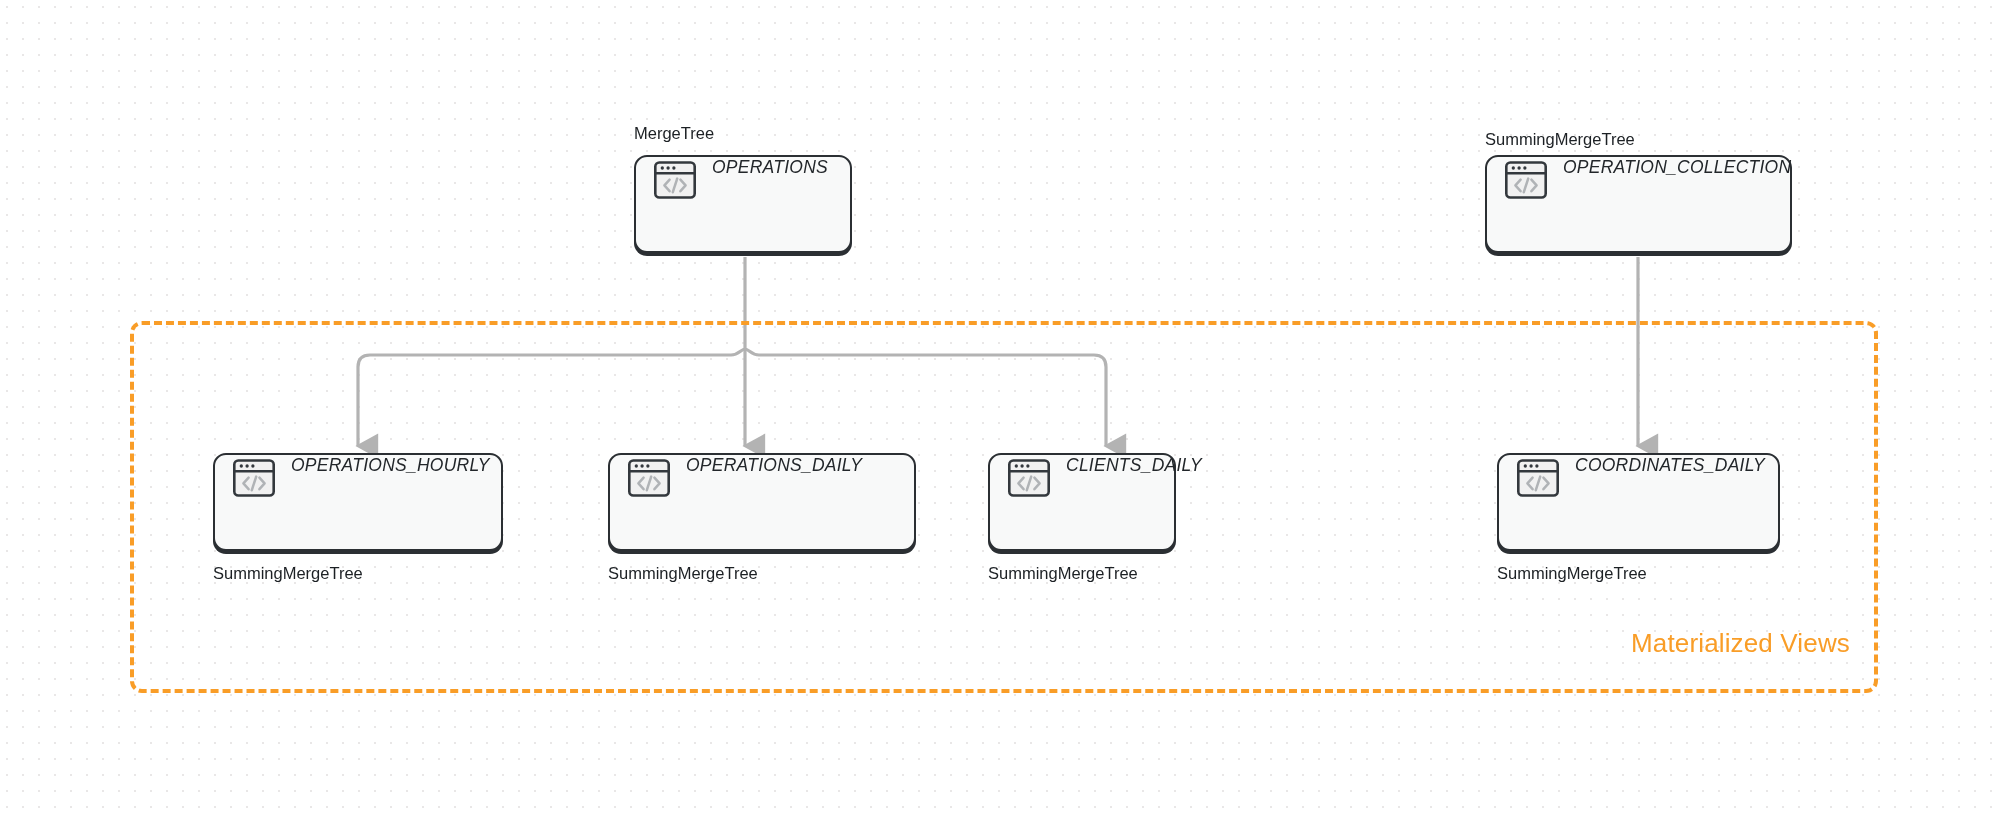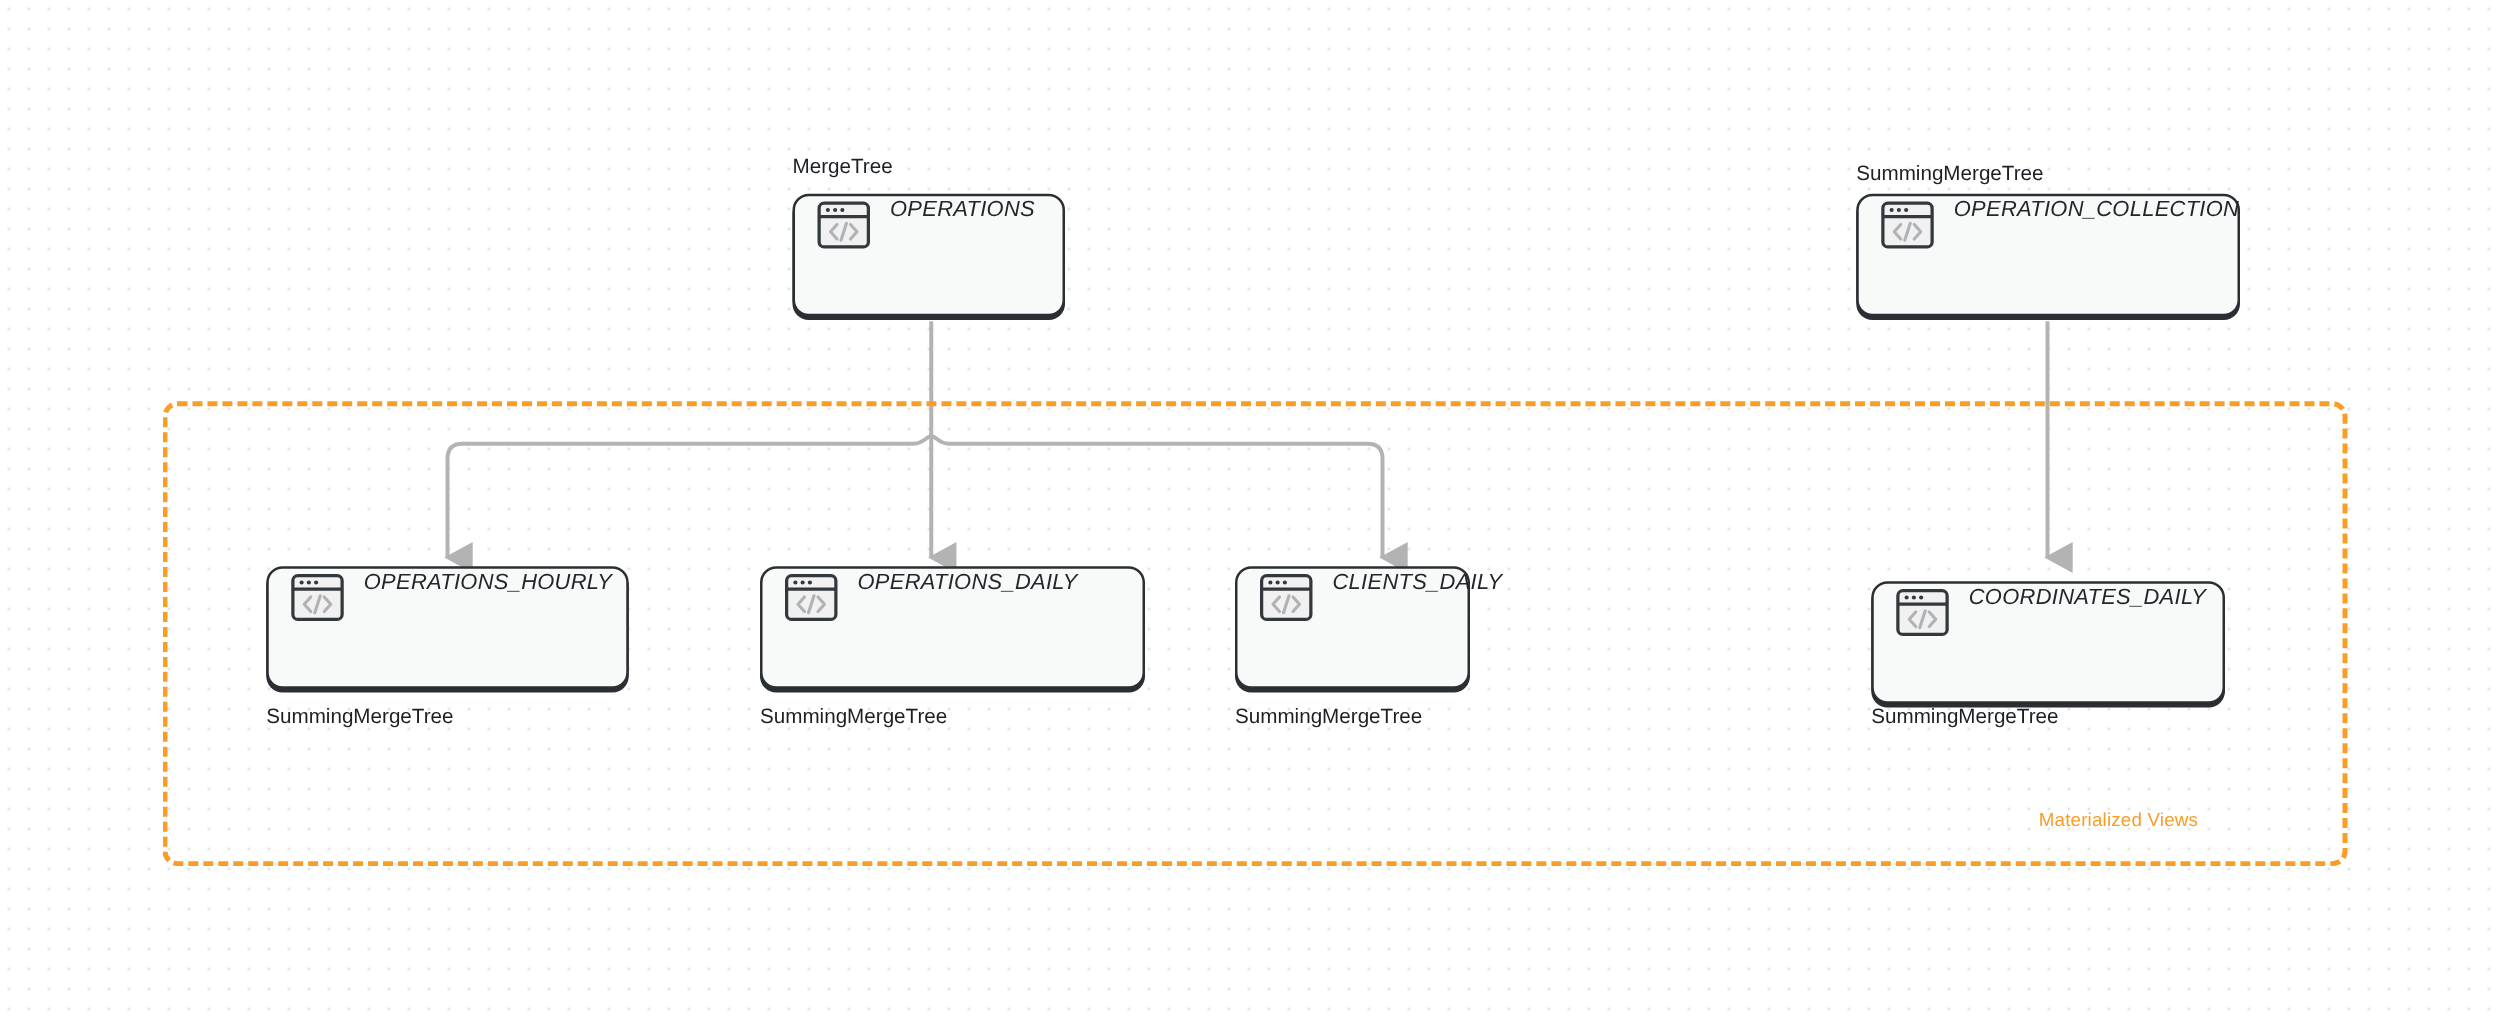--- a/index.html
+++ b/index.html
@@ -37,25 +37,24 @@
   .group-box {
     position: absolute;
     box-sizing: border-box;
     border: 4px dashed #f99d27;
     border-radius: 12px;
     background: transparent;
   }
   .group-label {
     position: absolute;
     color: #f99d27;
-    font-size: 15px;
+    font-size: 26px;
     font-family: "Liberation Sans", sans-serif;
     letter-spacing: 0.15px;
     white-space: nowrap;
-    margin-top: 20px;
   }
 
   
   .node {
     position: absolute;
     box-sizing: border-box;
     background: #f8f9f9;
     border: 2.6px solid #2b2f33;
     border-radius: 13px;
     box-shadow: 0 3px 0 0 #2b2f33;
@@ -192,21 +191,21 @@
         <circle cx="21.9" cy="11" r="1.65" fill="#33383d"></circle>
         <path d="M17.6,22.6 L12.4,28.4 L17.6,34.2" fill="none" stroke="#b0b3b6" stroke-width="2.5" stroke-linecap="round" stroke-linejoin="round"></path>
         <path d="M28.4,22.6 L33.6,28.4 L28.4,34.2" fill="none" stroke="#b0b3b6" stroke-width="2.5" stroke-linecap="round" stroke-linejoin="round"></path>
         <path d="M25.2,21.6 L20.8,35.2" fill="none" stroke="#b0b3b6" stroke-width="2.5" stroke-linecap="round"></path>
       </svg>
     </span>
     <span class="node-title">CLIENTS_DAILY</span>
   </div>
   <div class="engine-label" style="left:988px; top:564px; width:234px;">SummingMergeTree</div>
 
-  <div class="node" style="left:1497px; top:453px; width:283px; height:98px;margin-top:12px;">
+  <div class="node" style="left:1497px; top:453px; width:283px; height:98px;">
     <span class="node-icon">
       <svg viewBox="0 0 46 46" width="46" height="46" xmlns="http://www.w3.org/2000/svg">
         <rect x="3.3" y="5.5" width="39.4" height="35" rx="4" ry="4" fill="#f1f1f1" stroke="#33383d" stroke-width="2.6"></rect>
         <path d="M3.3,16.2 H42.7" stroke="#33383d" stroke-width="2.6" fill="none"></path>
         <circle cx="10.3" cy="11" r="1.65" fill="#33383d"></circle>
         <circle cx="16.1" cy="11" r="1.65" fill="#33383d"></circle>
         <circle cx="21.9" cy="11" r="1.65" fill="#33383d"></circle>
         <path d="M17.6,22.6 L12.4,28.4 L17.6,34.2" fill="none" stroke="#b0b3b6" stroke-width="2.5" stroke-linecap="round" stroke-linejoin="round"></path>
         <path d="M28.4,22.6 L33.6,28.4 L28.4,34.2" fill="none" stroke="#b0b3b6" stroke-width="2.5" stroke-linecap="round" stroke-linejoin="round"></path>
         <path d="M25.2,21.6 L20.8,35.2" fill="none" stroke="#b0b3b6" stroke-width="2.5" stroke-linecap="round"></path>

